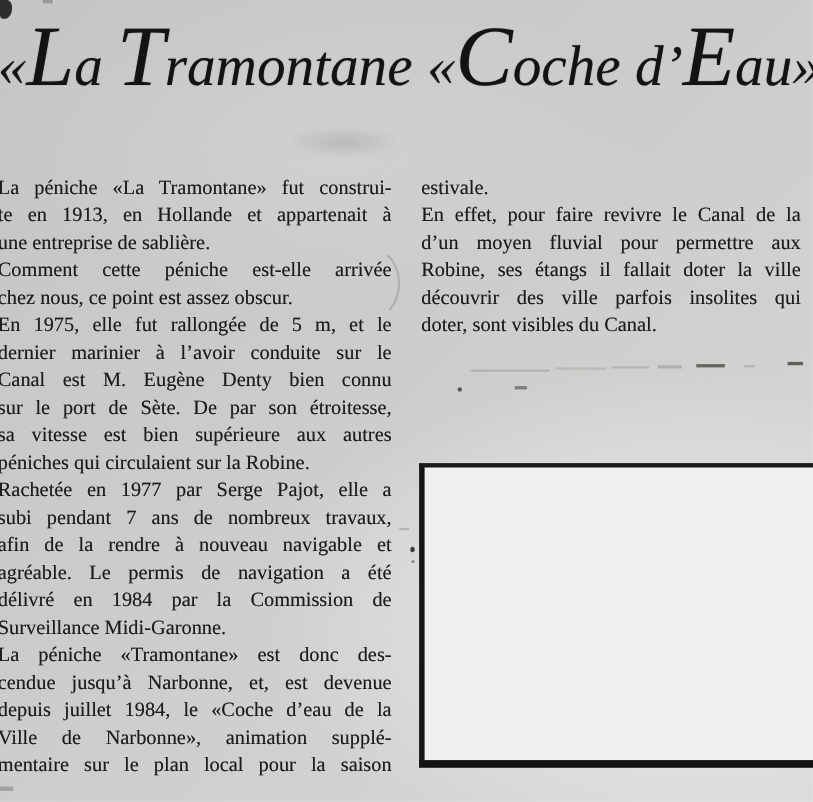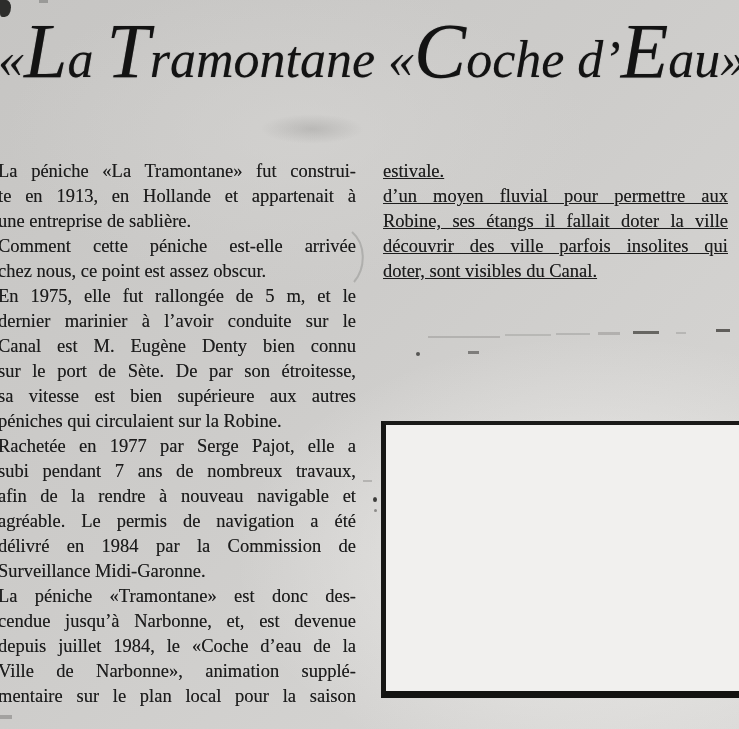--- a/index.html
+++ b/index.html
@@ -33,21 +33,21 @@
   
   .col {
     position:absolute;
     top:159px;
     font-size:18.5px;
     line-height:25px;
     color:#1c1c1c;
     text-shadow:0 0 0.6px rgba(25,25,25,0.55);
   }
   .col-left  { left:0;    width:358px; margin-left:-2px; }
-  .col-right { left:383px; width:345px;text-decoration:underline; }
+  .col-right { left:383px; width:345px; }
   .line { text-align:justify; text-align-last:justify; height:25px; overflow:visible; }
   .line.end { text-align-last:left; }
 
   
   .photo-box {
     position:absolute;
     left:381px; top:421px;
     width:385px; height:277px;
     box-sizing:border-box;
     background:#f1f0ee;
@@ -104,20 +104,21 @@
       <div class="line">délivré en 1984 par la Commission de</div>
       <div class="line end">Surveillance Midi-Garonne.</div>
       <div class="line">La péniche «Tramontane» est donc des-</div>
       <div class="line">cendue jusqu’à Narbonne, et, est devenue</div>
       <div class="line">depuis juillet 1984, le «Coche d’eau de la</div>
       <div class="line">Ville de Narbonne», animation supplé-</div>
       <div class="line">mentaire sur le plan local pour la saison</div>
     </div>
   <div class="col col-right">
       <div class="line end">estivale.</div>
+      <div class="line">En effet, pour faire revivre le Canal de la</div>
       <div class="line">d’un moyen fluvial pour permettre aux</div>
       <div class="line">Robine, ses étangs il fallait doter la ville</div>
       <div class="line">découvrir des ville parfois insolites qui</div>
       <div class="line end">doter, sont visibles du Canal.</div>
     </div>
 
   <div class="photo-box"></div>
 
   <div class="artifact corner-blob"></div>
   <div class="artifact top-edge-mark"></div>

